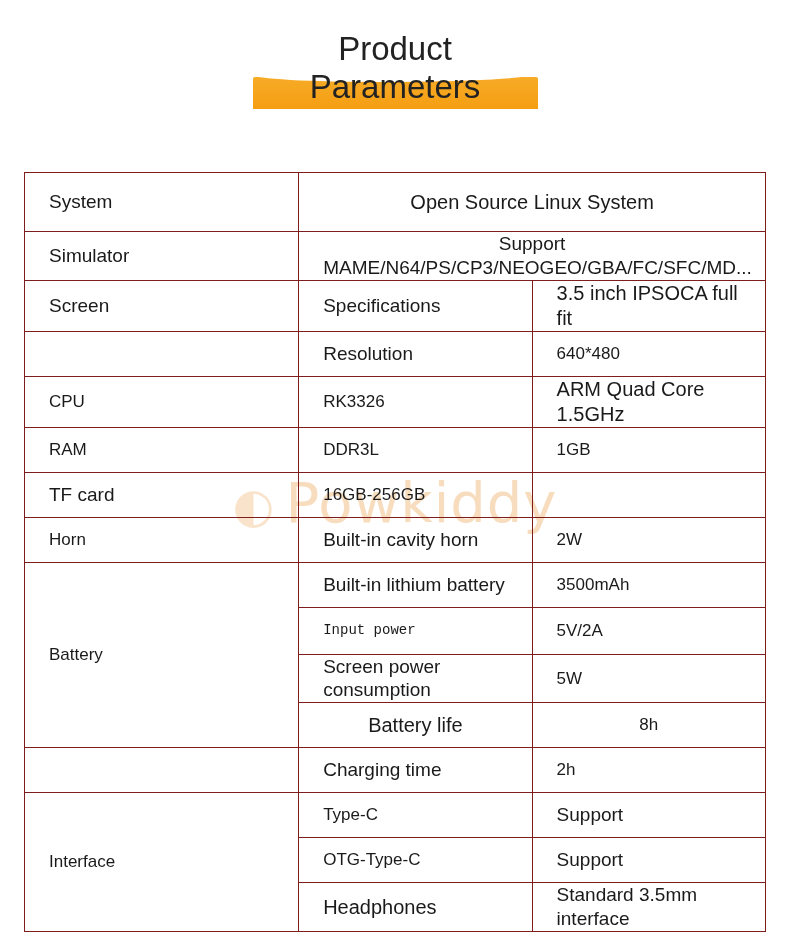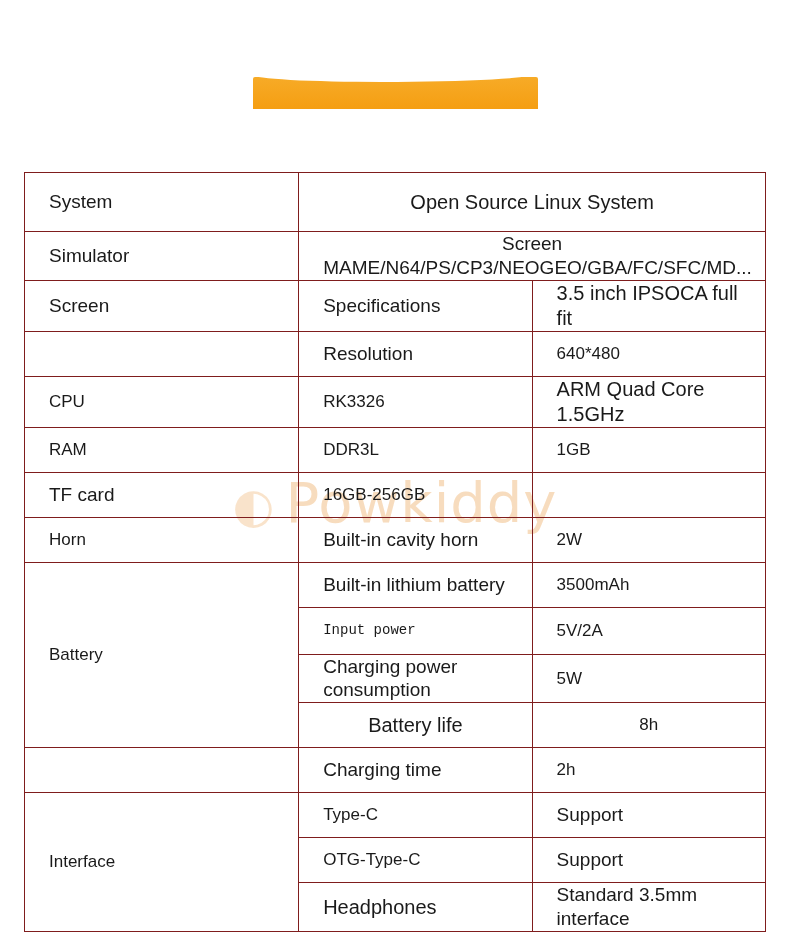--- a/index.html
+++ b/index.html
@@ -135,36 +135,40 @@
   .row-h-15 td { height: 44px; }
   .row-h-16 td { height: 48px; }
 
   .two-line { line-height: 1.15; }
 </style>
 </head>
 <body>
 
 <div class="header">
   <div class="swoosh"></div>
+  <div class="title-block">
+    <div class="title-line1">Product</div>
+    <div class="title-line2">Parameters</div>
+  </div>
 </div>
 
 <div class="watermark">
   <span class="wm-mark">◐</span><span>Powkiddy</span>
 </div>
 
 <div class="table-wrap">
 <table class="spec">
   <tbody>
     <tr class="row-h-1">
       <td class="c1 t-md">System</td>
       <td class="c2 t-sm center" colspan="2">Open Source Linux System</td>
     </tr>
     <tr class="row-h-2">
       <td class="c1 t-md">Simulator</td>
-      <td class="c2 t-md center" colspan="2">Screen MAME/N64/PS/CP3/NEOGEO/GBA/FC/SFC/MD...</td>
+      <td class="c2 t-md center" colspan="2">Support MAME/N64/PS/CP3/NEOGEO/GBA/FC/SFC/MD...</td>
     </tr>
     <tr class="row-h-3">
       <td class="c1 t-md">Screen</td>
       <td class="c2 t-md">Specifications</td>
       <td class="c3 t-sm">3.5 inch IPSOCA full fit</td>
     </tr>
     <tr class="row-h-4">
       <td class="c1 t-md"></td>
       <td class="c2 t-md">Resolution</td>
       <td class="c3 t-lg">640*480</td>
@@ -192,21 +196,21 @@
     <tr class="row-h-9">
       <td class="c1 t-lg" rowspan="4">Battery</td>
       <td class="c2 t-md">Built-in lithium battery</td>
       <td class="c3 t-lg">3500mAh</td>
     </tr>
     <tr class="row-h-10">
       <td class="c2 t-xs">Input power</td>
       <td class="c3 t-lg">5V/2A</td>
     </tr>
     <tr class="row-h-11">
-      <td class="c2 t-md">Charging power consumption</td>
+      <td class="c2 t-md">Screen power consumption</td>
       <td class="c3 t-lg">5W</td>
     </tr>
     <tr class="row-h-12">
       <td class="c2 t-sm">Battery life</td>
       <td class="c3 t-lg">8h</td>
     </tr>
     <tr class="row-h-13">
       <td class="c1 t-md"></td>
       <td class="c2 t-md">Charging time</td>
       <td class="c3 t-lg">2h</td>

